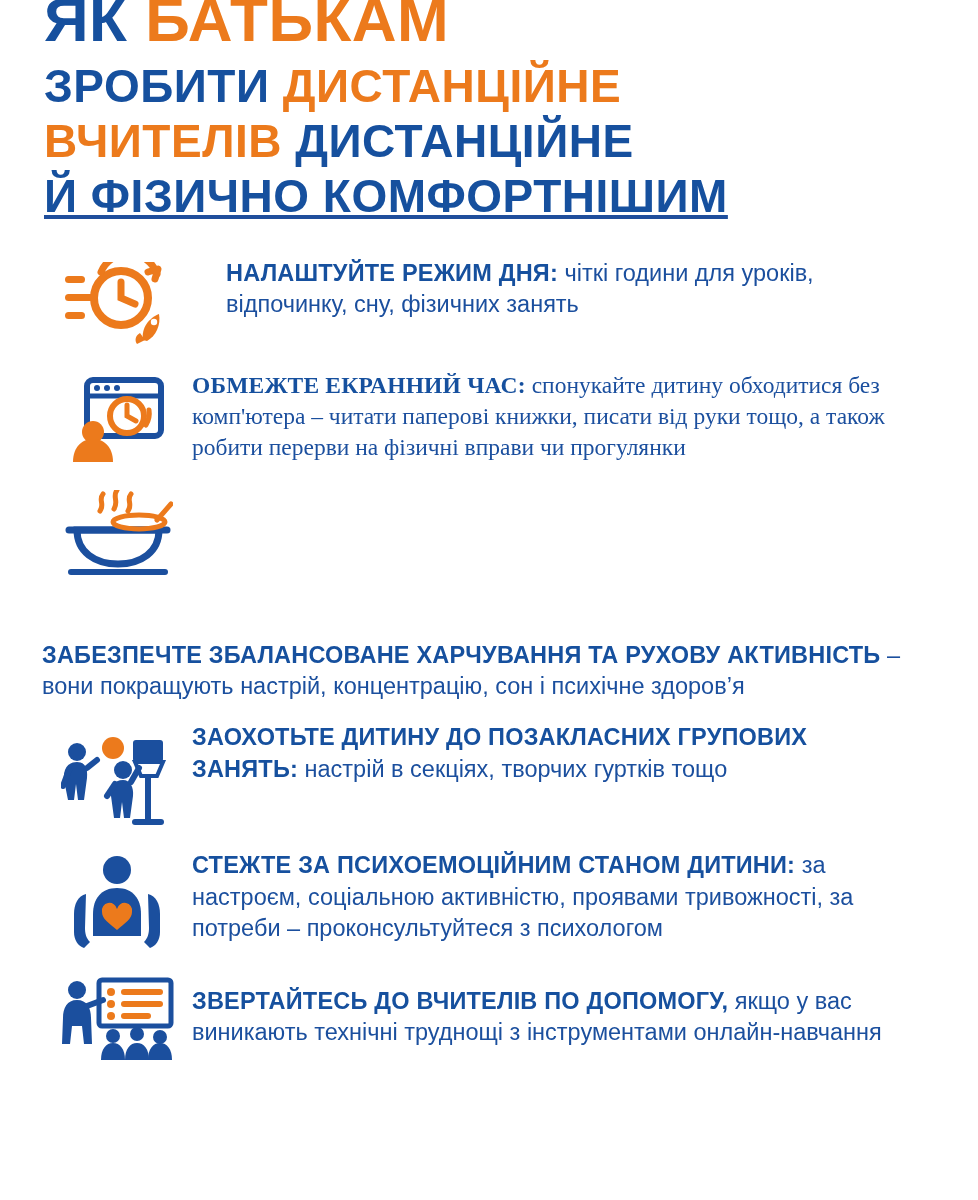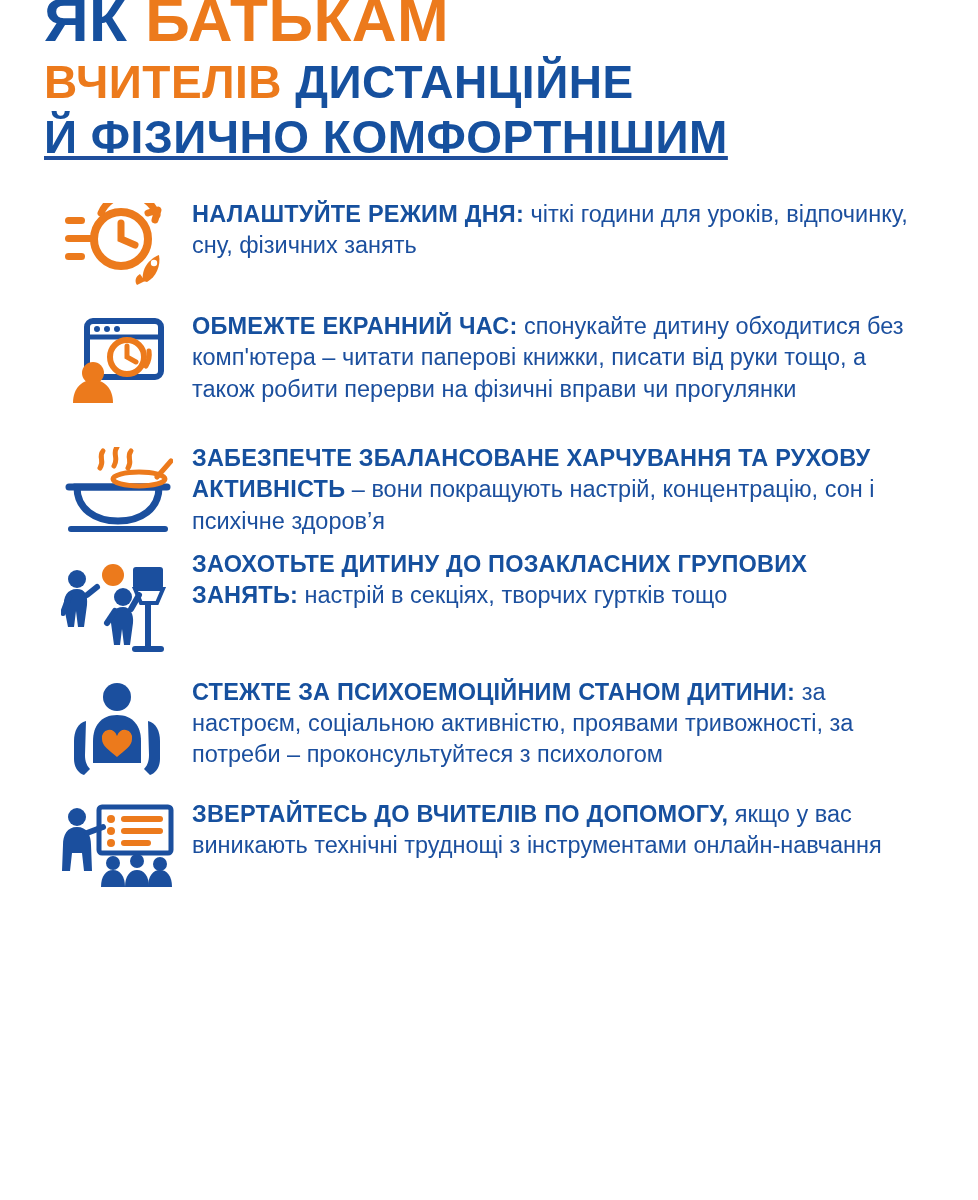--- a/index.html
+++ b/index.html
@@ -83,37 +83,40 @@
     font-weight: bold;
     color: #16509e;
     letter-spacing: 0.2px;
   }
   .item-text .rest {
     font-weight: normal;
     color: #1b4f9e;
   }
 
   
-  .item-1 { margin-bottom: 22px; }
-  .item-2 { margin-bottom: 36px; }
-  .item-3 { margin-bottom: 12px; }
+  .item-1 { margin-bottom: 22px; gap: 34px; }
+  .item-2 { margin-bottom: 20px; font-family: Liberation Serif, serif; }
+  .item-3 { margin-bottom: 20px; flex-direction: column; }
   .item-4 { margin-bottom: 22px; }
   .item-5 { margin-bottom: 22px; }
-  .item-6 { margin-bottom: 0; }
+  .item-6 { margin-bottom: 0; align-items: center; }
 
   svg { display: block; }
 </style>
 </head>
 <body>
 
 <div class="page">
 
   <div class="headline">
     <div class="line line1">
       <span class="blue">ЯК </span><span class="orange">БАТЬКАМ</span>
+    </div>
+    <div class="line line2">
+      <span class="blue">ЗРОБИТИ </span><span class="orange">ДИСТАНЦІЙНЕ</span>
     </div>
     <div class="line line3">
       <span class="orange">ВЧИТЕЛІВ </span><span class="blue">ДИСТАНЦІЙНЕ</span>
     </div>
     <div class="line line4">
       <span class="blue">Й ФІЗИЧНО КОМФОРТНІШИМ</span>
     </div>
   </div>
 
   <div class="items">

